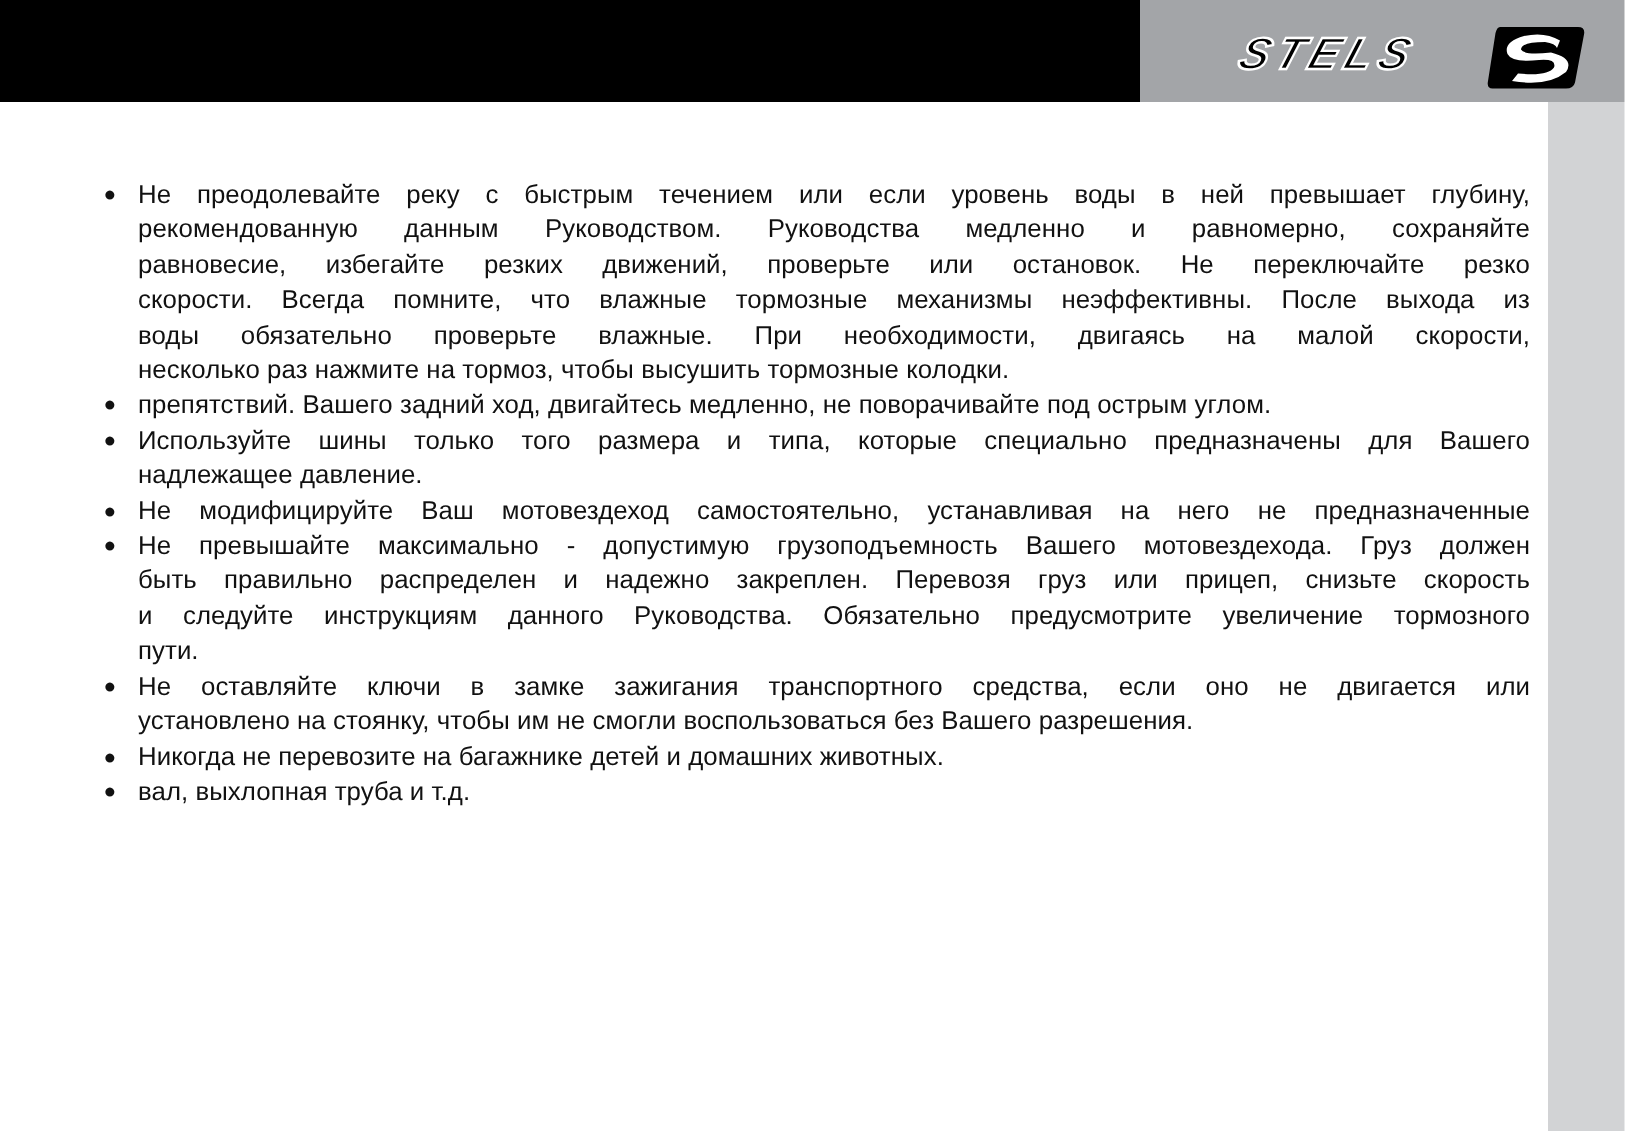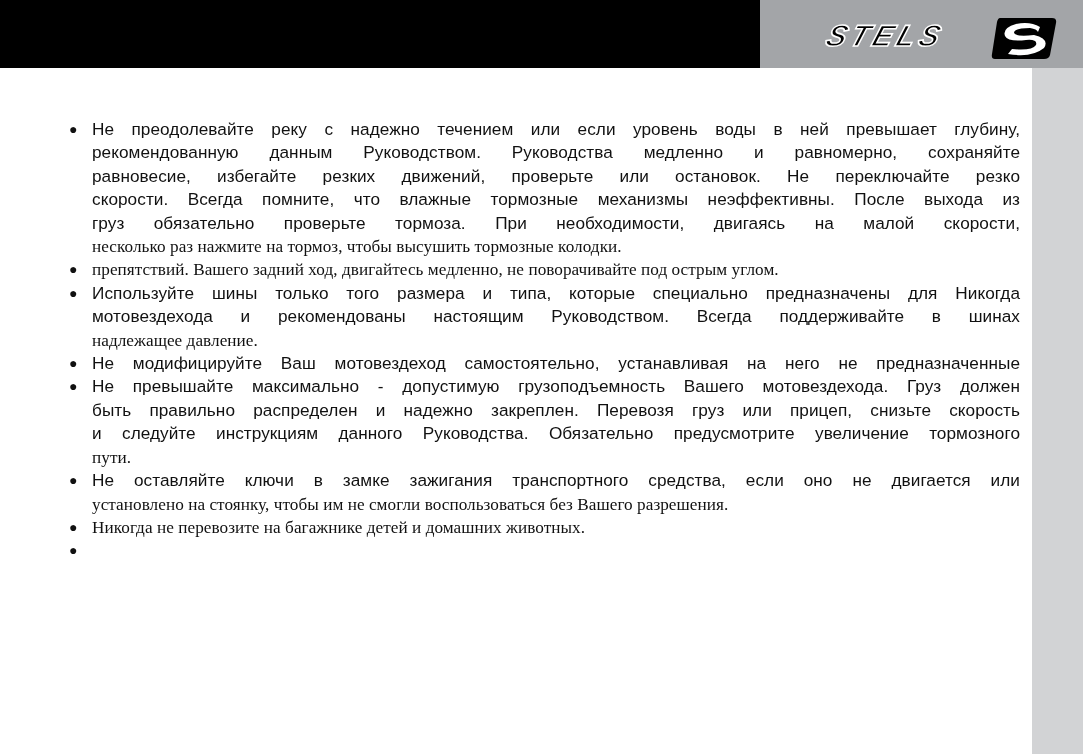--- a/index.html
+++ b/index.html
@@ -9,56 +9,55 @@
   .header-logo { position:absolute; left:760px; top:0; width:323px; height:68px; background:#a3a5a8; }
   .side-strip { position:absolute; left:1032px; top:68px; width:51px; height:686px; background:#d2d3d5; }
   .logo-wordmark { position:absolute; left:22px; top:22px; width:200px; height:30px; }
   .logo-badge { position:absolute; left:230px; top:15px; width:68px; height:46px; }
   .content { position:absolute; left:68px; top:118px; width:952px; }
   ul.rules { list-style:none; margin:0; padding:0; }
   ul.rules li { position:relative; padding-left:24px; font-size:17.2px; line-height:23.4px;
                 text-align:justify; letter-spacing:0.05px; }
   ul.rules li .bullet { position:absolute; left:1px; top:0; font-size:14px; }
   ul.rules li .line { display:block; text-align:justify; text-align-last:justify; }
-  ul.rules li .line.last { text-align-last:left;font-family:Liberation Serif, serif; }
+  ul.rules li .line.last { text-align-last:left; }
 </style>
 </head>
 <body>
 
 <div class="header-black"></div>
 <div class="header-logo">
   <svg class="logo-wordmark" viewBox="0 0 200 30">
     <text x="100" y="24" text-anchor="middle" font-family="Liberation Sans, sans-serif" font-size="30" font-weight="bold" font-style="italic" fill="#000" stroke="#fff" stroke-width="1.6" letter-spacing="4" transform="skewX(-18) translate(8,0)">STELS</text>
   </svg>
   <svg class="logo-badge" viewBox="0 0 68 46">
     <path d="M10 3 H62 Q67 3 66 8 L60 40 Q59 44 54 44 H5 Q1 44 2 39 L7 7 Q8 3 10 3 Z" fill="#000"></path>
     <path d="M50 12 Q40 6 26 9 Q12 13 15 21 Q18 27 36 25 Q48 24 46 30 Q42 36 22 34 L18 39 Q42 43 54 33 Q60 24 44 20 Q26 22 24 18 Q24 13 40 13 Q47 14 48 17 Z" fill="#fff"></path>
   </svg>
 </div>
 <div class="side-strip"></div>
 
 <div class="content">
   <ul class="rules" id="rules-list">
       <li>
         <span class="bullet">●</span>
-        <span class="line">Не преодолевайте реку с надежно течением или если уровень воды в ней превышает глубину,</span>
+        <span class="line">Не преодолевайте реку с быстрым течением или если уровень воды в ней превышает глубину,</span>
         <span class="line">рекомендованную данным Руководством. Руководства медленно и равномерно, сохраняйте</span>
         <span class="line">равновесие, избегайте резких движений, проверьте или остановок. Не переключайте резко</span>
         <span class="line">скорости. Всегда помните, что влажные тормозные механизмы неэффективны. После выхода из</span>
-        <span class="line">груз обязательно проверьте тормоза. При необходимости, двигаясь на малой скорости,</span>
+        <span class="line">воды обязательно проверьте влажные. При необходимости, двигаясь на малой скорости,</span>
         <span class="line last">несколько раз нажмите на тормоз, чтобы высушить тормозные колодки.</span>
       </li>
       <li>
         <span class="bullet">●</span>
         <span class="line last">препятствий. Вашего задний ход, двигайтесь медленно, не поворачивайте под острым углом.</span>
       </li>
       <li>
         <span class="bullet">●</span>
-        <span class="line">Используйте шины только того размера и типа, которые специально предназначены для Никогда</span>
-        <span class="line">мотовездехода и рекомендованы настоящим Руководством. Всегда поддерживайте в шинах</span>
+        <span class="line">Используйте шины только того размера и типа, которые специально предназначены для Вашего</span>
         <span class="line last">надлежащее давление.</span>
       </li>
       <li>
         <span class="bullet">●</span>
         <span class="line">Не модифицируйте Ваш мотовездеход самостоятельно, устанавливая на него не предназначенные</span>
       </li>
       <li>
         <span class="bullet">●</span>
         <span class="line">Не превышайте максимально - допустимую грузоподъемность Вашего мотовездехода. Груз должен</span>
         <span class="line">быть правильно распределен и надежно закреплен. Перевозя груз или прицеп, снизьте скорость</span>
@@ -69,15 +68,16 @@
         <span class="bullet">●</span>
         <span class="line">Не оставляйте ключи в замке зажигания транспортного средства, если оно не двигается или</span>
         <span class="line last">установлено на стоянку, чтобы им не смогли воспользоваться без Вашего разрешения.</span>
       </li>
       <li>
         <span class="bullet">●</span>
         <span class="line last">Никогда не перевозите на багажнике детей и домашних животных.</span>
       </li>
       <li>
         <span class="bullet">●</span>
+        <span class="line last">вал, выхлопная труба и т.д.</span>
       </li>
     </ul>
 </div>
 
 </body></html>

